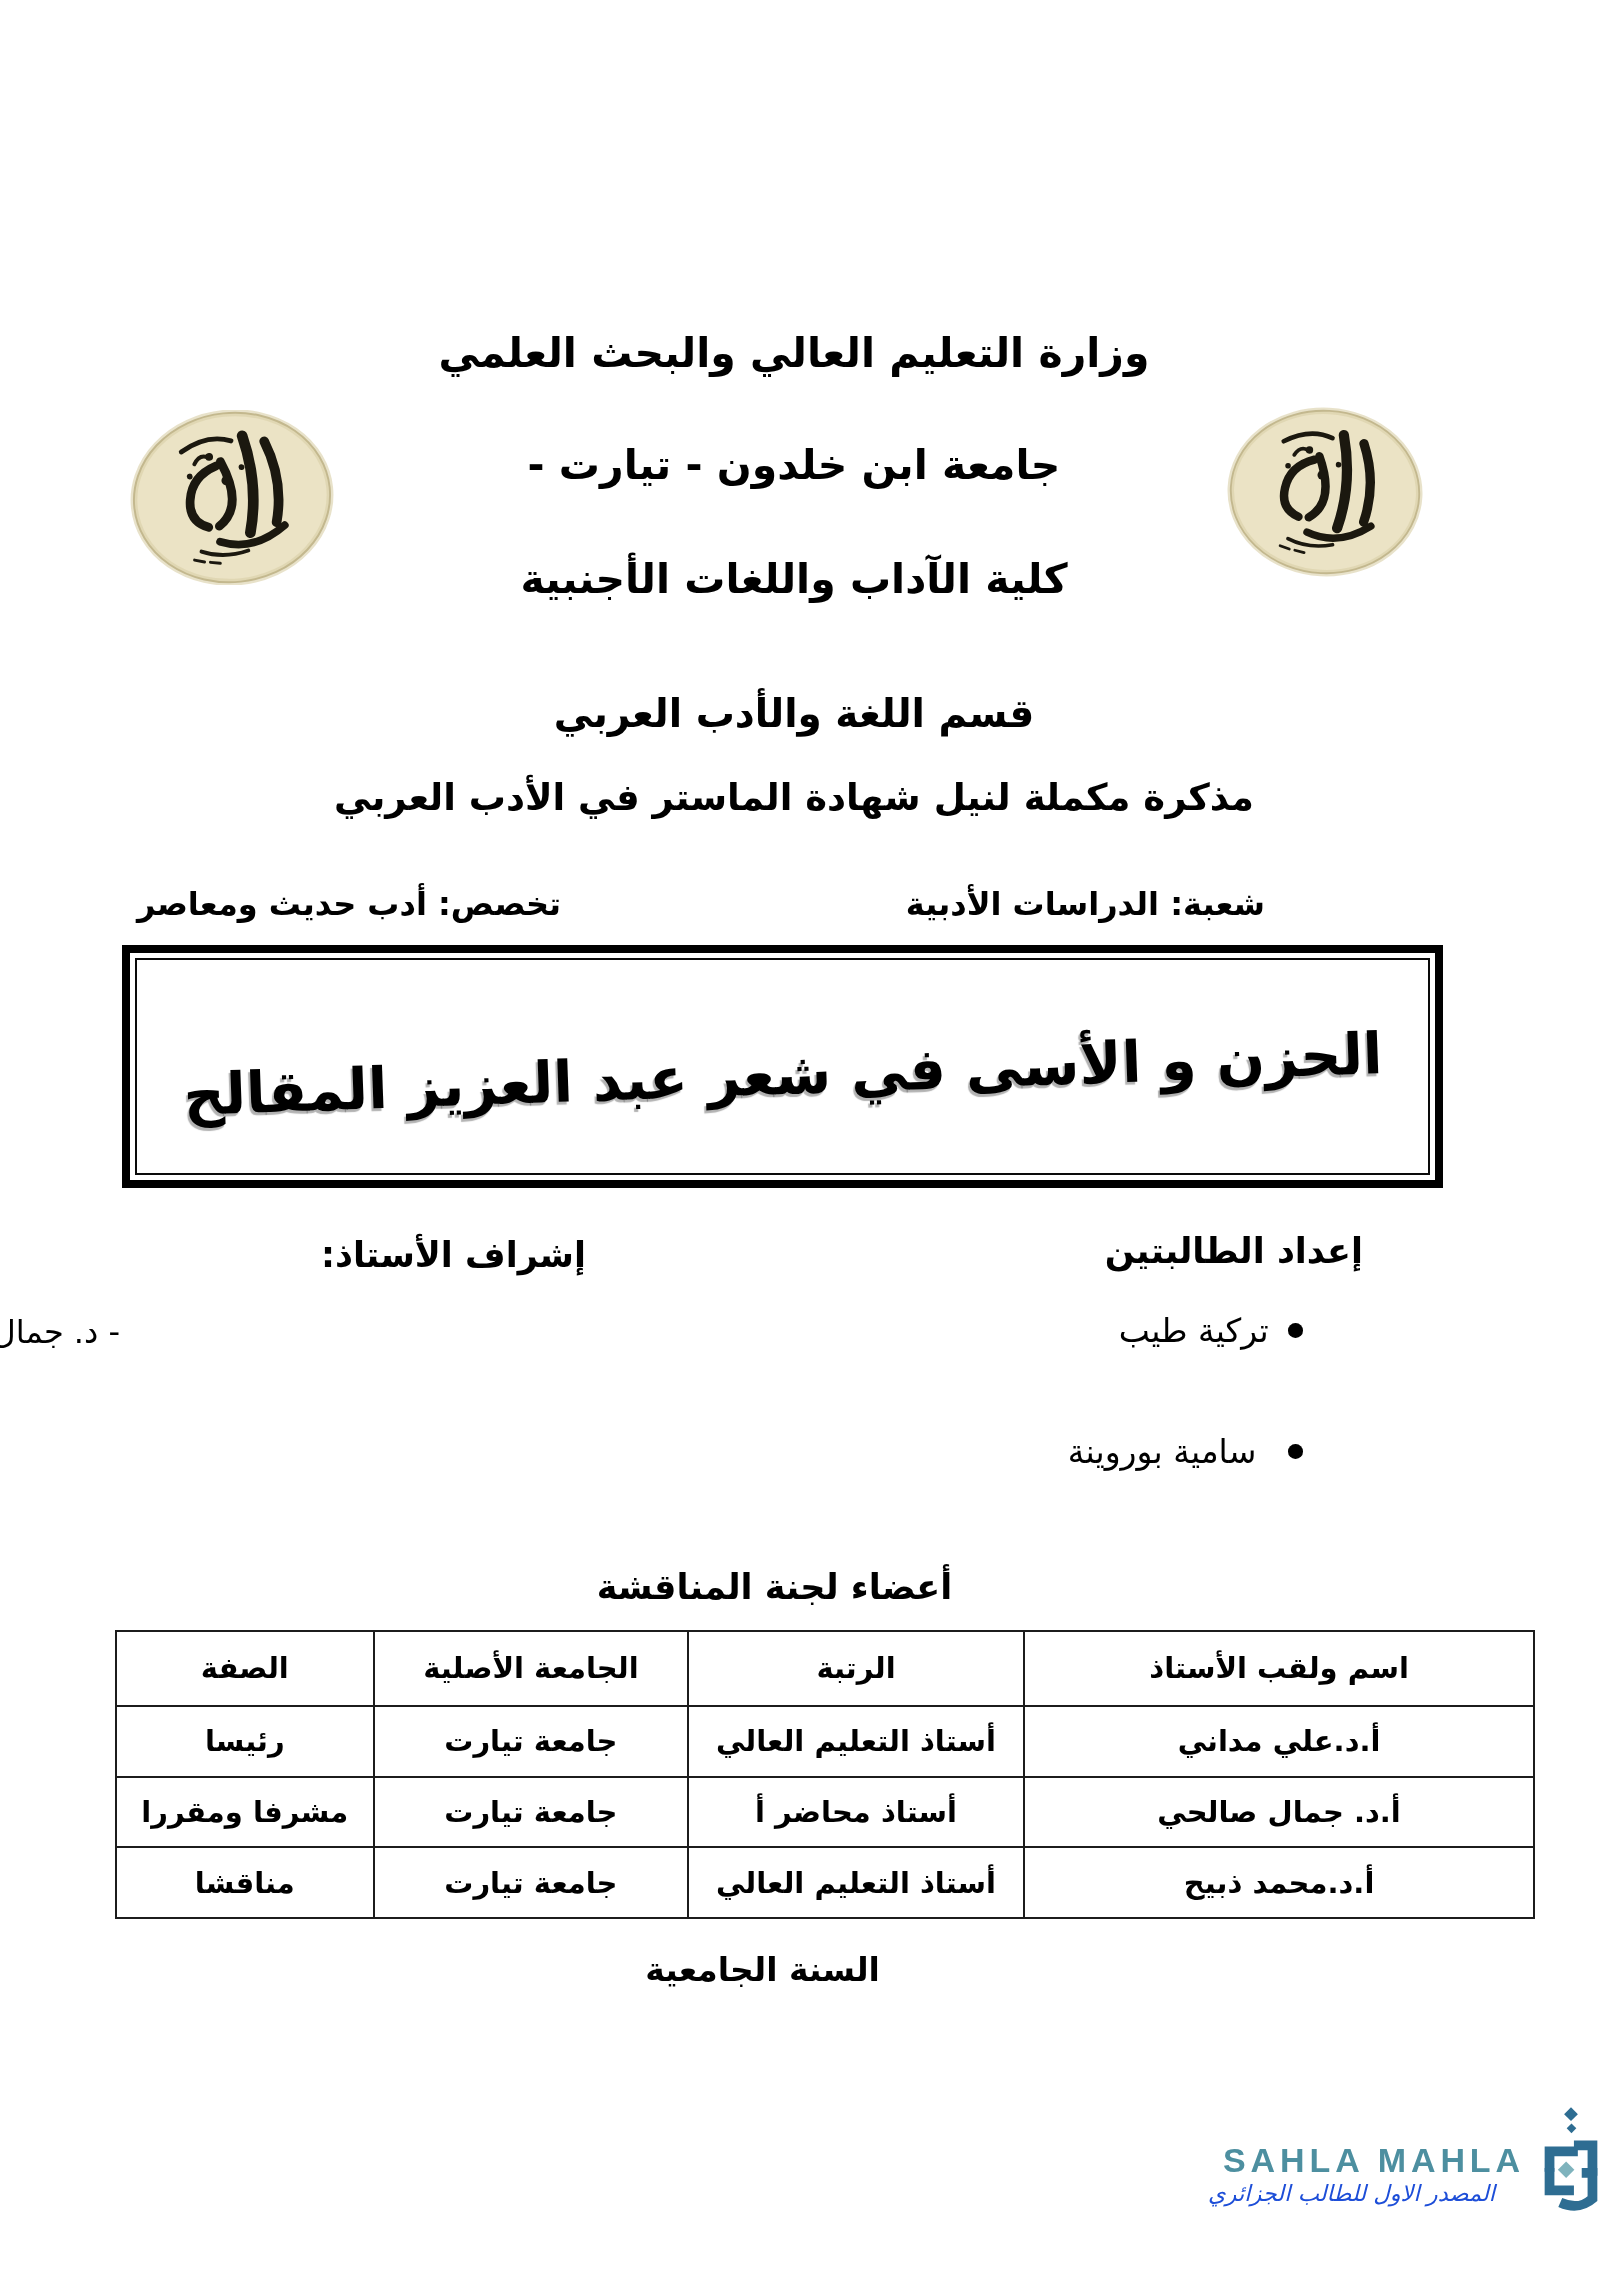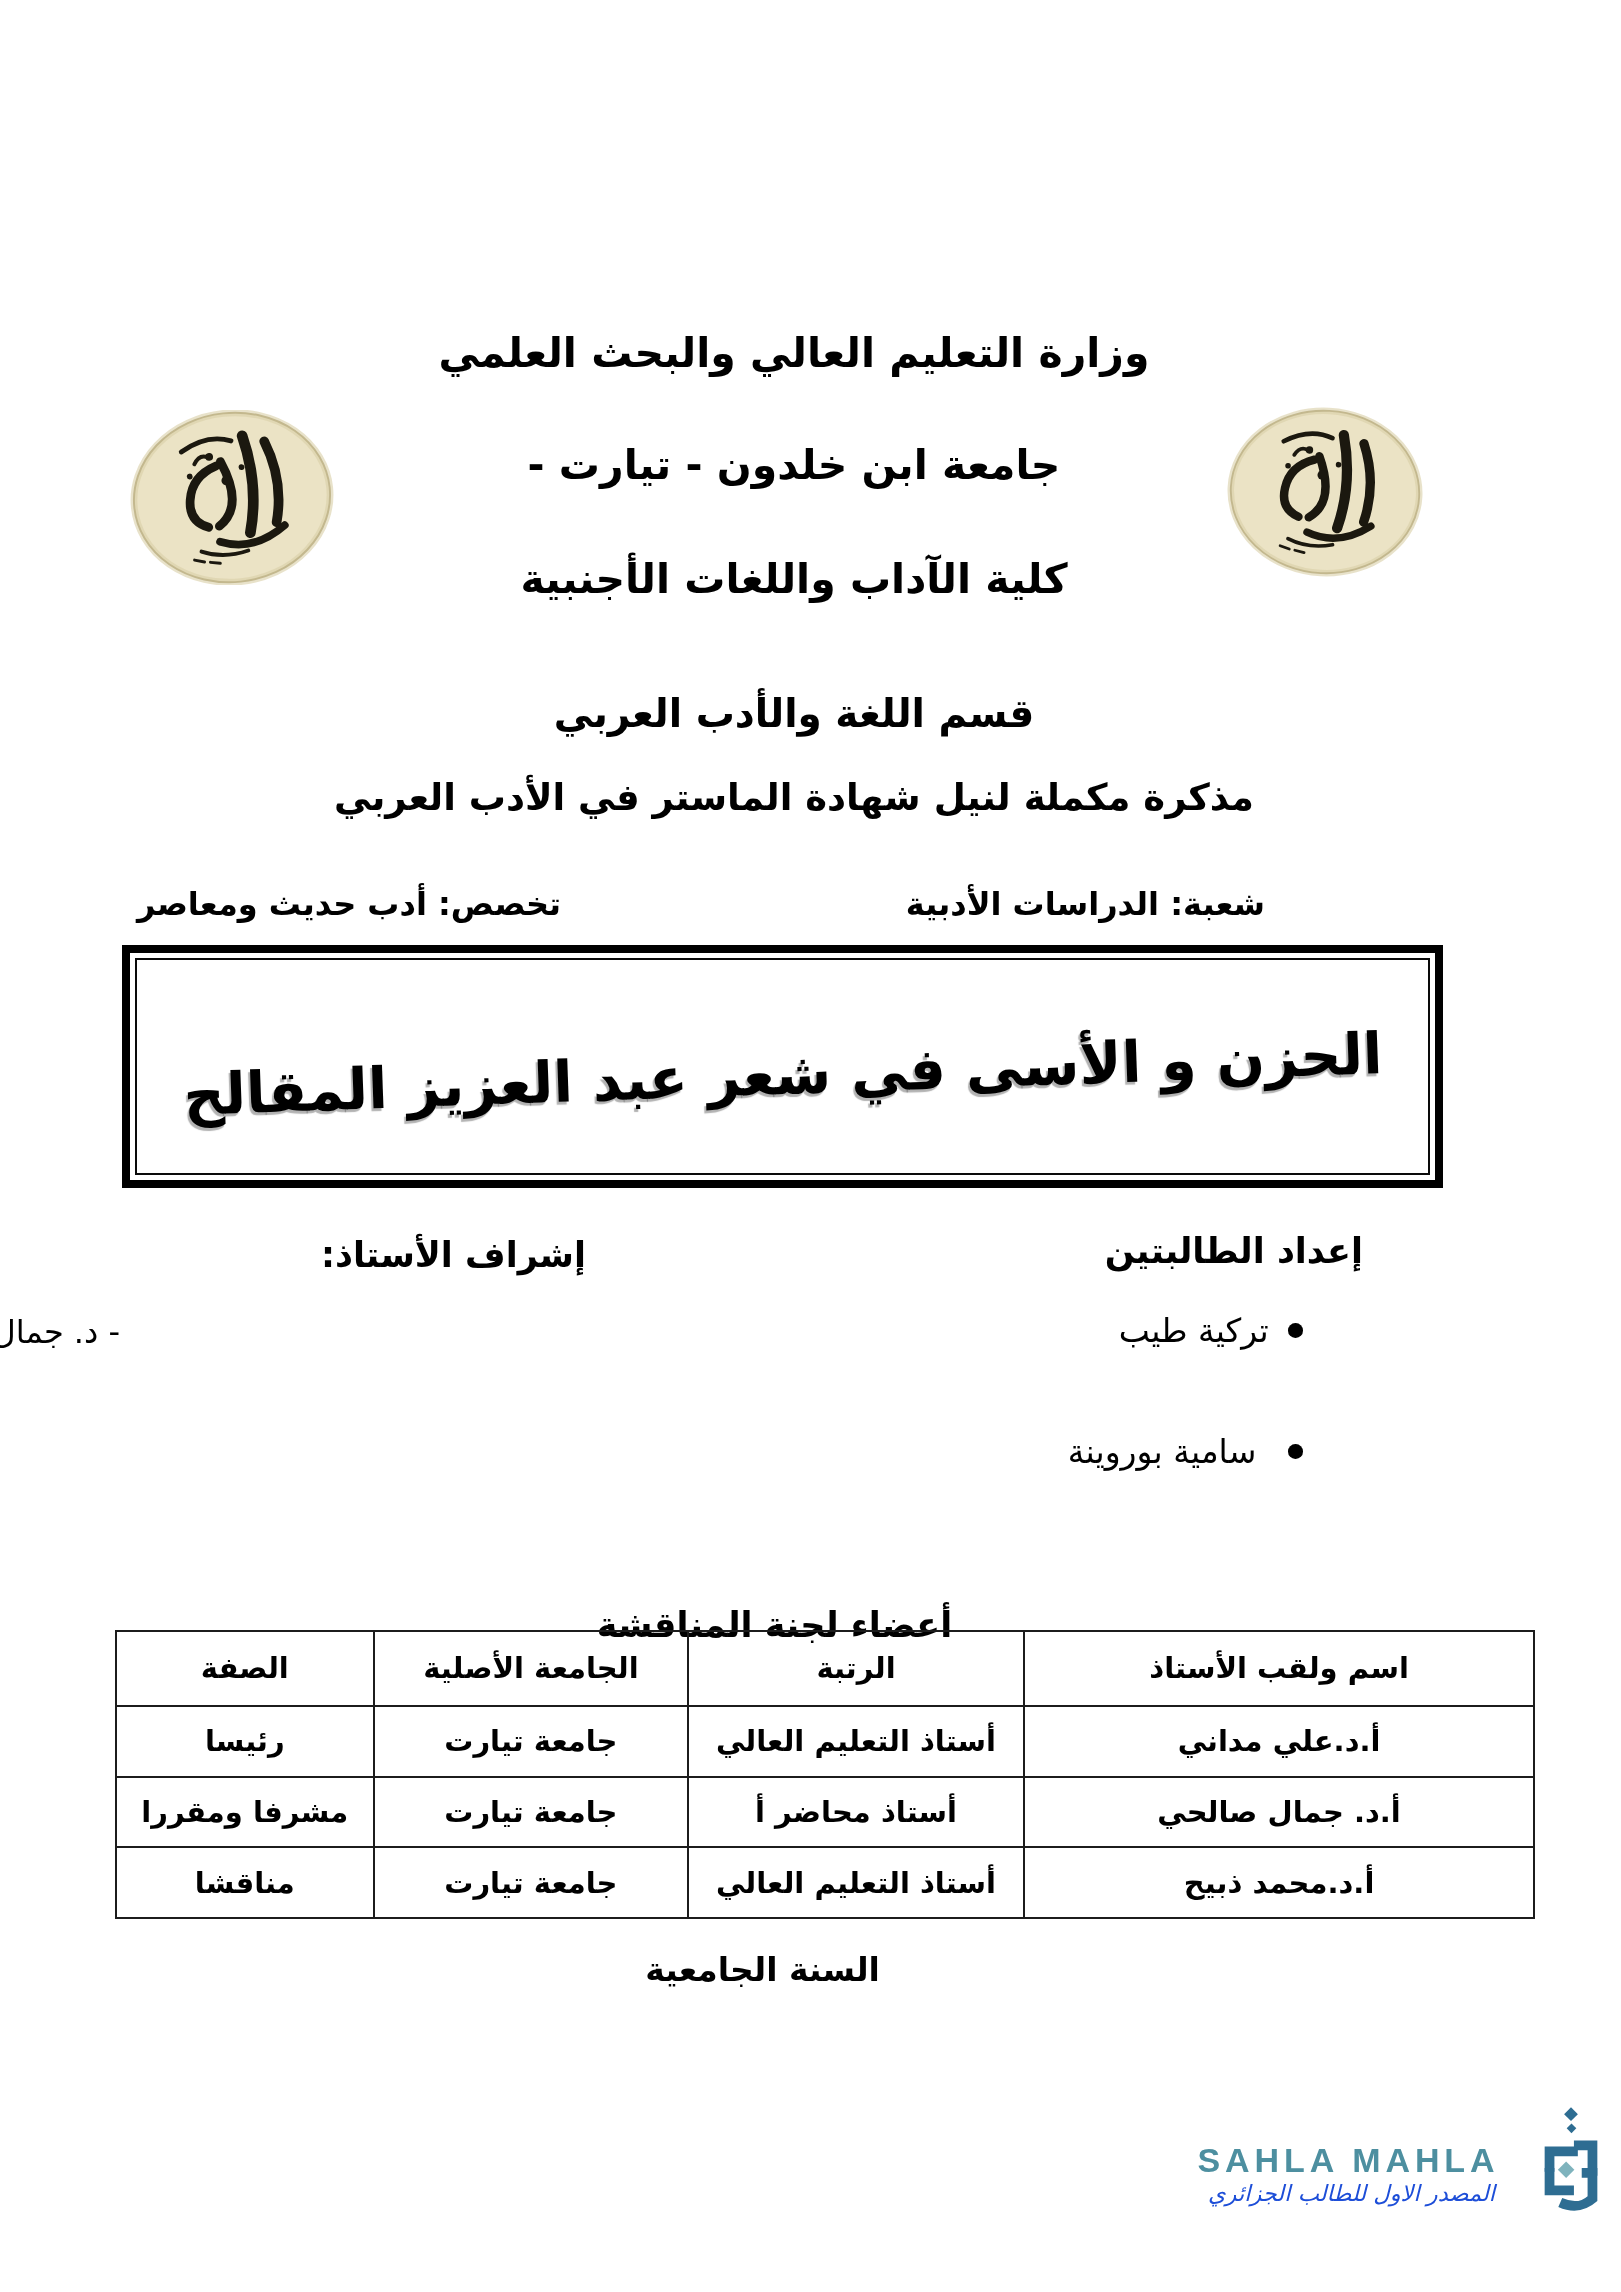--- a/index.html
+++ b/index.html
@@ -42,21 +42,21 @@
   .prepared{top:1231px;right:258px;font-size:35px;font-weight:bold;white-space:nowrap;}
   .supervision{top:1235px;left:321px;font-size:35px;font-weight:bold;white-space:nowrap;}
   .student{right:318px;height:47px;display:flex;direction:rtl;align-items:center;gap:19.6px;font-size:33px;white-space:nowrap;}
   .student.s1{top:1307px;}
   .student.s2{top:1428px;gap:32px;}
   .dot{width:14.7px;height:14.7px;border-radius:50%;background:#000;flex:0 0 auto;}
   .supcut{
     top:1307px;left:0;width:120px;height:51px;
     overflow:hidden;direction:rtl;white-space:nowrap;font-size:32px;line-height:51px;
   }
-  .committee-h{top:1567px;left:0;width:1549px;text-align:center;font-size:35px;font-weight:bold;margin-top:38px;}
+  .committee-h{top:1567px;left:0;width:1549px;text-align:center;font-size:35px;font-weight:bold;}
   table.committee{
     position:absolute;left:115px;top:1630px;width:1332px;height:283px;
     border-collapse:collapse;direction:rtl;table-layout:fixed;
     font-size:29px;font-weight:bold;
   }
   table.committee th,table.committee td{
     border:2px solid #1c1c1c;text-align:center;vertical-align:middle;padding:3.9px 9.8px;
   }
   table.committee tr{border-bottom:2.9px solid #1c1c1c;}
   table.committee th{height:65px;}
@@ -191,21 +191,21 @@
       <td class="name">أ.د.محمد ذبيح</td>
       <td class="rank">أستاذ التعليم العالي</td>
       <td class="univ">جامعة تيارت</td>
       <td class="role">مناقشا</td>
     </tr>
   </tbody>
     </table>
 
   <div class="abs year-h" dir="rtl">السنة الجامعية</div>
 
-  <div class="abs brand-name" style="color:#4d8fa0;">SAHLA MAHLA</div>
+  <div class="abs brand-name" style="color:#4d8fa0;text-align:right;">SAHLA MAHLA</div>
   <div class="abs brand-tagline" style="color:#1d4ed8;font-style:italic;">المصدر الاول للطالب الجزائري</div>
   <svg class="abs brand-icon" viewBox="0 0 82 114">
     <g fill="#2e6d92">
       <rect x="36" y="2" width="10" height="10" transform="rotate(45 41 7)"></rect>
       <rect x="38" y="18" width="7" height="7" transform="rotate(45 41.5 21.5)"></rect>
       <path d="M14,40 h34 v10 h-24 v16 h-10 z"></path>
       <path d="M68,34 v36 h-10 v-26 h-14 v-10 z"></path>
       <path d="M14,62 h10 v18 h20 v10 h-30 z"></path>
       <path d="M52,62 h16 v34 q-18,16 -40,6 l4-9 q16,7 26-2 v-19 h-6 z"></path>
       <rect x="30" y="58" width="12" height="12" transform="rotate(45 36 64)" fill="#7fb3bd"></rect>

